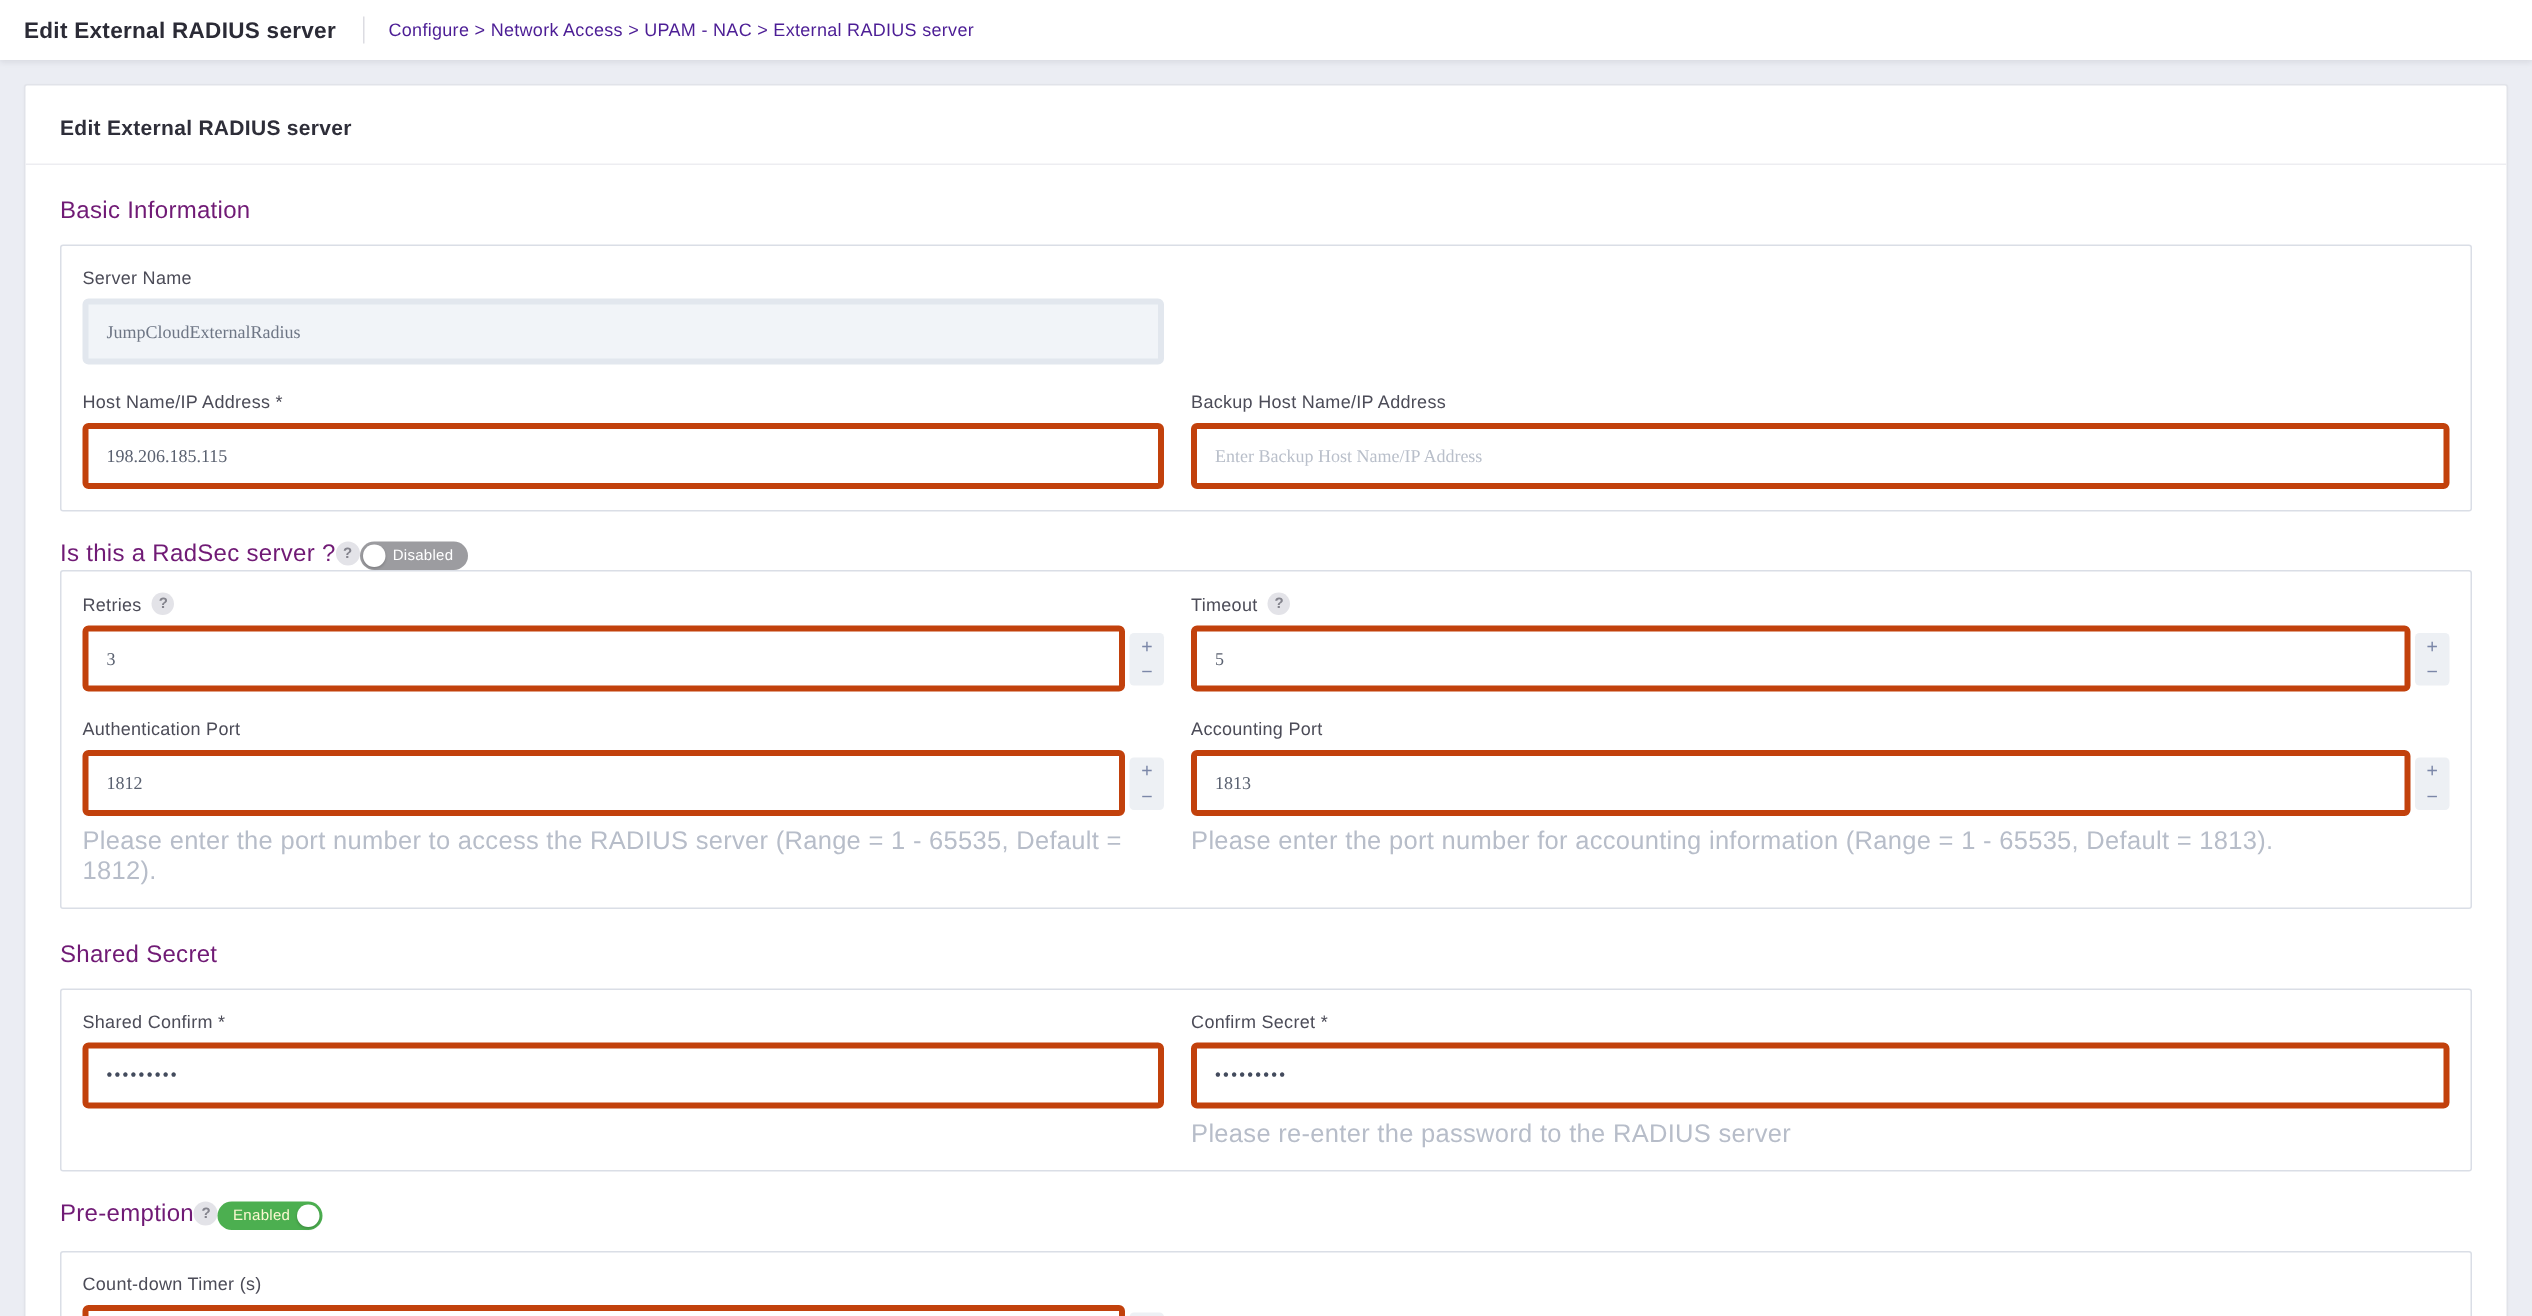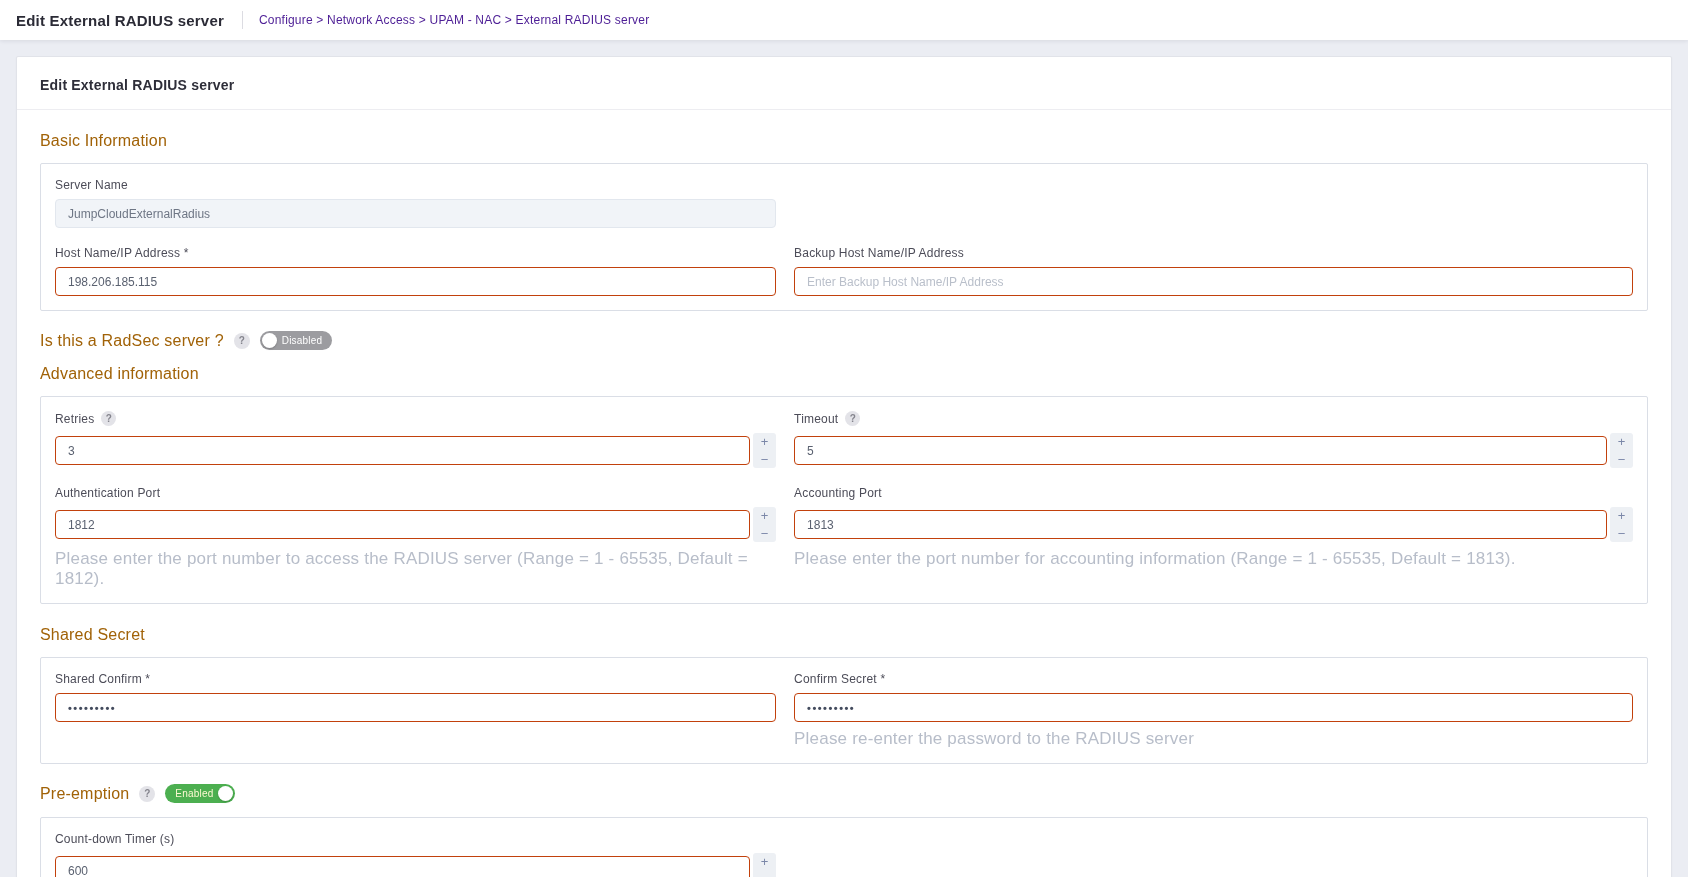--- a/index.html
+++ b/index.html
@@ -33,47 +33,47 @@
   }
   .card-header {
     padding:20px 23px 16px;
     border-bottom:1px solid #ededf1;
   }
   .card-title { font-size:14px; font-weight:600; color:#2e2e39; letter-spacing:.2px; }
   .card-body { padding:0 23px 20px; }
 
   
   .section-heading {
-    color:#a16207; font-size:16px; font-weight:500; letter-spacing:.2px;
+    color:#701a75; font-size:16px; font-weight:500; letter-spacing:.2px;
     margin:22px 0 13px;
   }
   .inline-heading {
-    display:flex; align-items:center; gap:10px;
+    display:flex; 
     margin:20px 0 0;
   }
   .inline-heading .section-heading { margin:0; }
 
   
   .panel {
     border:1px solid #dadee6;
     border-radius:2px;
     padding:14px;
   }
   .row { display:grid; grid-template-columns:722fr 840fr; column-gap:18px; }
   .row + .row { margin-top:18px; }
 
   .field-label {
     display:flex; align-items:center; gap:7px;
     font-size:12px; color:#4c4c58; margin-bottom:7px; letter-spacing:.2px;
   }
   .text-input {
     width:100%; height:29px;
-    border:1px solid #c2410c; border-radius:4px;
-    padding:4px 12px;
-    font-family:Liberation Sans, sans-serif;
+    border:4px solid #c2410c; border-radius:4px;
+    padding:18px 12px;
+    font-family:Liberation Serif, serif;
     font-size:12px; color:#5a6170;
     background:#ffffff; outline:none;
   }
   .text-input::placeholder { color:#b9bfca; }
   .text-input.is-disabled { background:#f1f4f8; border-color:#e2e7ee; color:#6e7685; }
   .secret-input { font-size:11px; font-weight:700; letter-spacing:1.5px; color:#434b5d; }
 
   .helper-text { font-size:17px; color:#b7bdc9; margin-top:7px; letter-spacing:.2px; }
 
   
@@ -157,21 +157,20 @@
 
       <div class="inline-heading">
         <div class="section-heading">Is this a RadSec server ?</div>
         <span class="help-icon">?</span>
         <div class="toggle toggle-off">
           <span class="toggle-knob"></span>
           <span>Disabled</span>
         </div>
       </div>
 
-      <div class="section-heading" style="margin-top:15px;">Advanced information</div>
 
       <div class="panel">
         <div class="row">
           <div>
             <div class="field-label">
               <span>Retries</span>
               <span class="help-icon">?</span>
             </div>
             <div class="num-wrap">
               <input class="text-input" type="text" value="3" style="">

